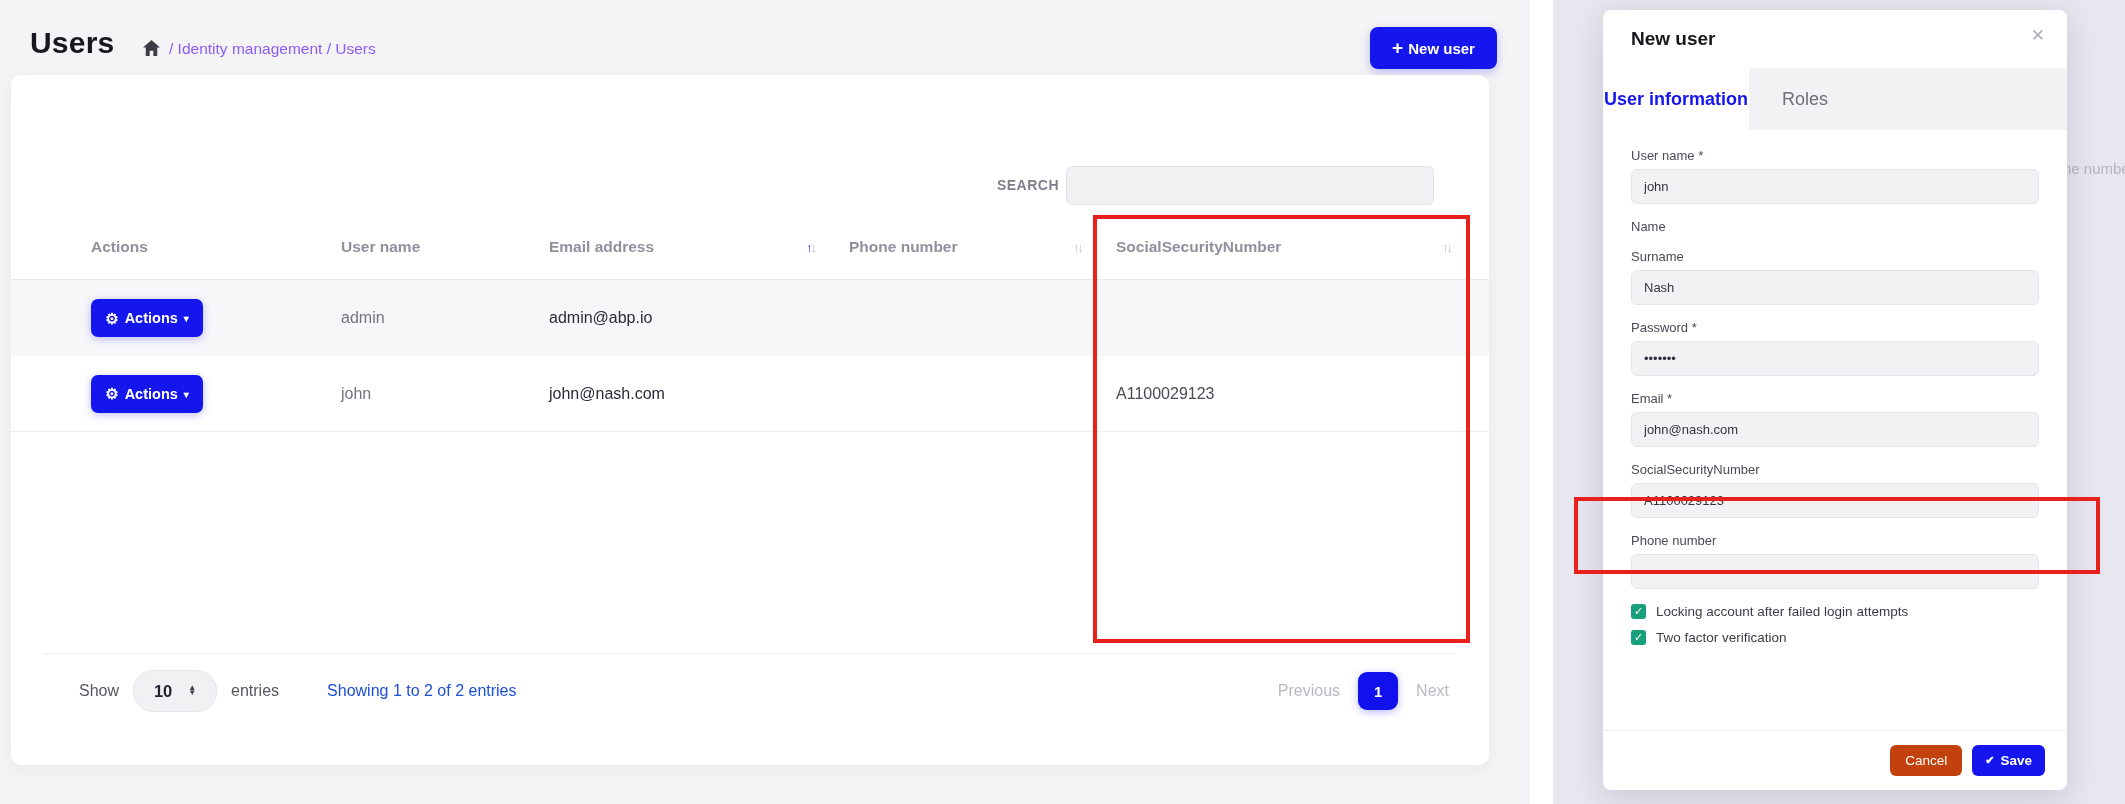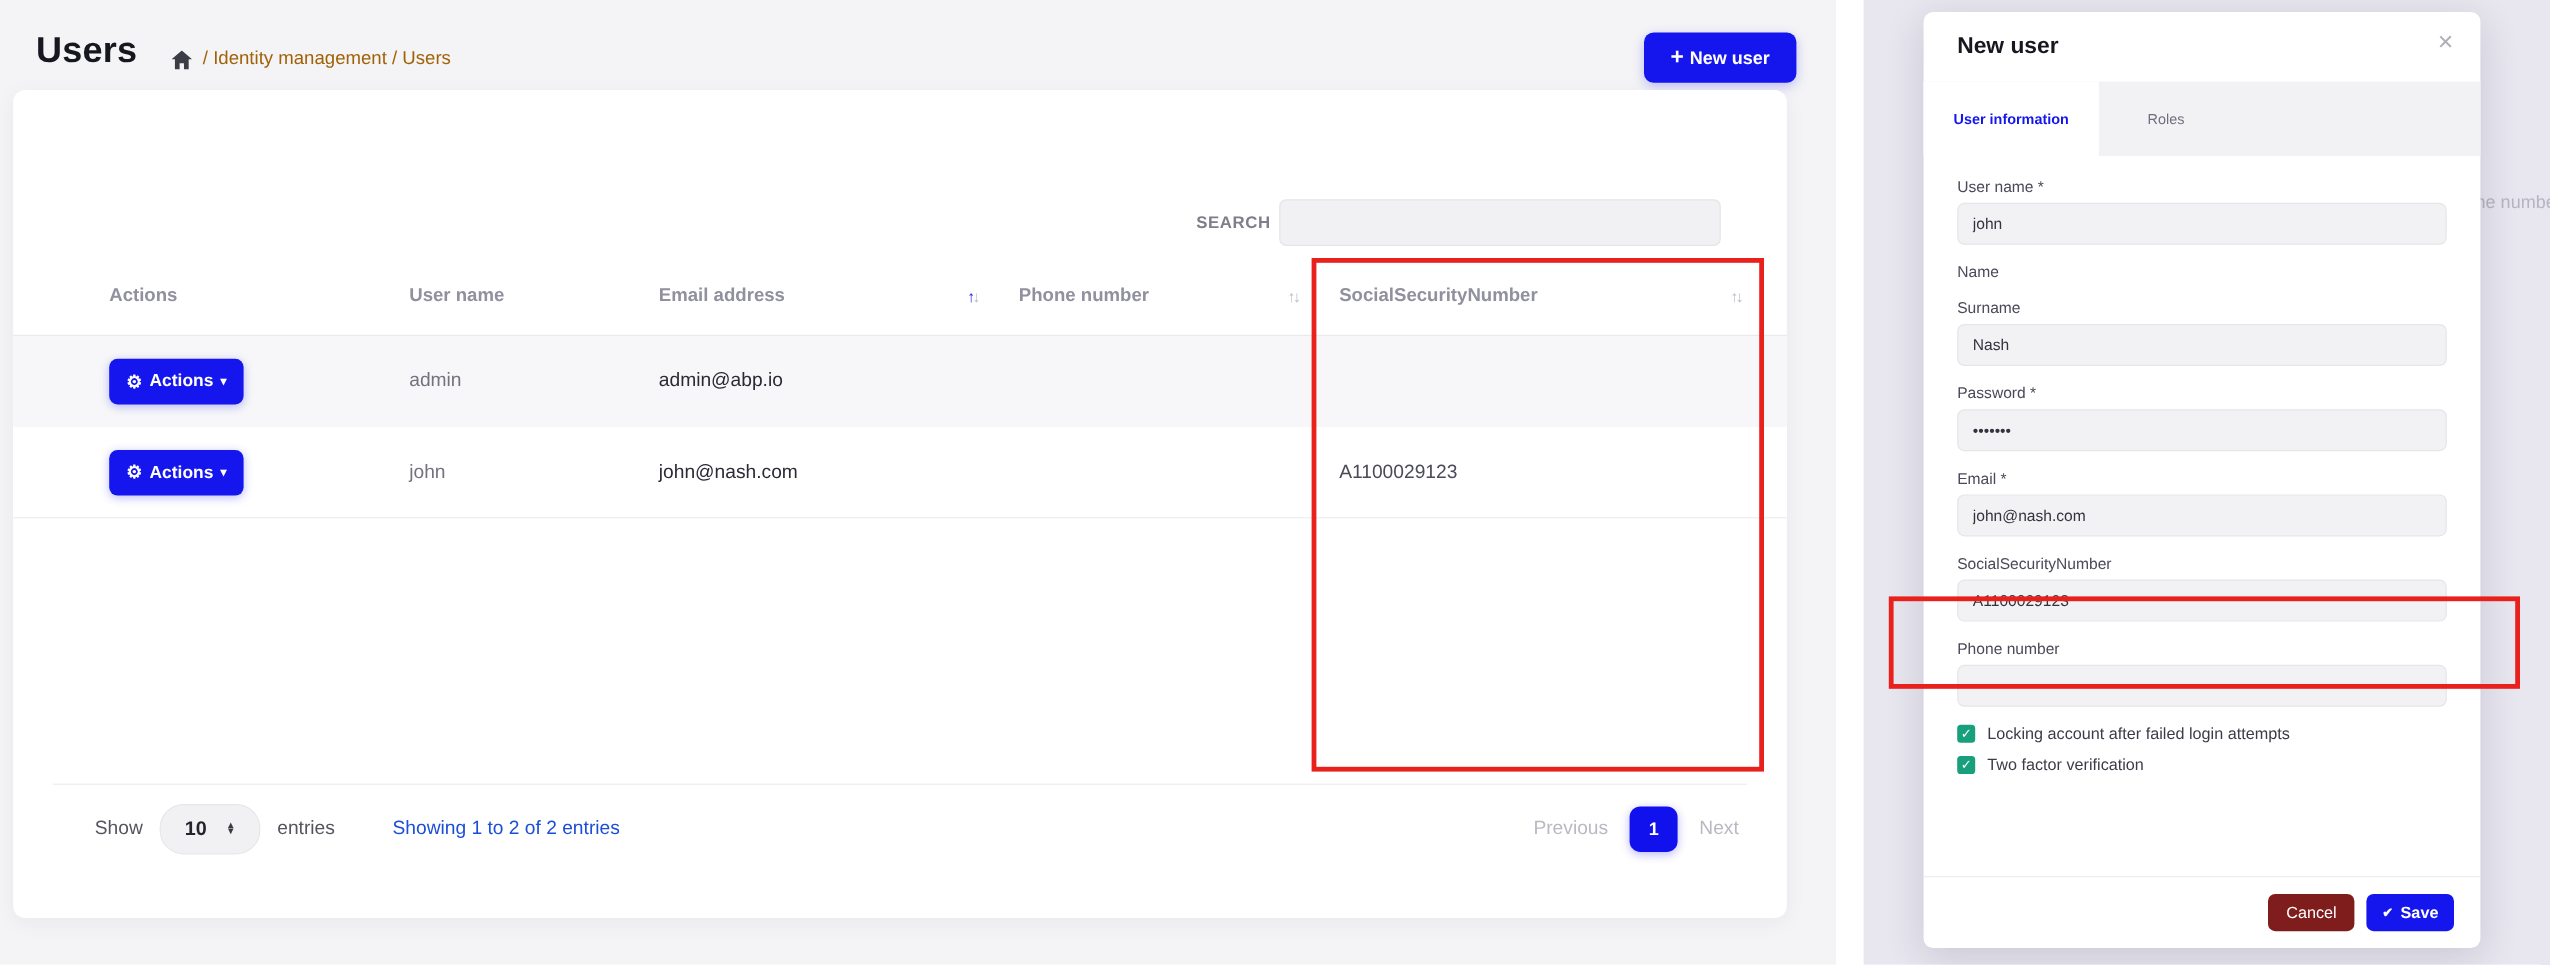--- a/index.html
+++ b/index.html
@@ -3,22 +3,22 @@
 <meta charset="utf-8">
 <style>
   * { margin:0; padding:0; box-sizing:border-box; }
   html,body { width:2125px; height:804px; overflow:hidden; background:#fff;
               font-family:"Liberation Sans", sans-serif; }
   #screen { position:relative; width:2125px; height:804px; }
 
   
   .page-left { position:absolute; left:0; top:0; width:1530px; height:804px; background:#f4f4f6; }
   .page-title { position:absolute; left:30px; top:26px; font-size:30px; font-weight:800; color:#17171f; letter-spacing:.2px; }
-  .breadcrumb { position:absolute; left:143px; top:40px; display:flex; align-items:flex-end; gap:9px;
-                font-size:15.5px; color:#a16207; }
+  .breadcrumb { position:absolute; left:143px; top:40px; display:flex; align-items:flex-start; gap:9px;
+                font-size:15.5px; color:#8b5cf6; }
   .breadcrumb svg { display:block; }
   .btn-primary { background:#1516ee; color:#fff; border:none; border-radius:8px; cursor:pointer;
                  font-family:"Liberation Sans", sans-serif; font-weight:700; }
   .new-user-btn { position:absolute; left:1370px; top:27px; width:127px; height:42px; font-size:15px;
                   display:flex; align-items:center; justify-content:center; gap:5px;
                   box-shadow:0 3px 10px rgba(21,22,238,.25); }
   .new-user-btn .plus { font-size:19px; font-weight:700; line-height:1; position:relative; top:-1px; }
 
   .card { position:absolute; left:11px; top:75px; width:1478px; height:690px; background:#fff;
           border-radius:10px; box-shadow:0 4px 18px rgba(30,30,60,.05); }
@@ -78,36 +78,36 @@
                  white-space:nowrap; z-index:1; }
 
   .modal { position:absolute; left:1603px; top:10px; width:464px; height:780px; background:#fff;
            border-radius:8px; z-index:10; box-shadow:0 8px 32px rgba(40,40,80,.16); }
   .modal-header { position:relative; height:58px; }
   .modal-title { position:absolute; left:28px; top:18px; font-size:19px; font-weight:800; color:#17171f; }
   .modal-close { position:absolute; right:22px; top:15px; font-size:17px; color:#b0b0ba; background:none;
                  border:none; cursor:pointer; font-family:"Liberation Sans", sans-serif; }
   .tabbar { position:relative; height:62px; background:#f2f2f4; }
   .tab { position:absolute; top:0; height:62px; display:flex; align-items:center; justify-content:center;
-         font-size:12px; cursor:pointer; }
+         font-size:18px; cursor:pointer; }
   .tab.active { left:0; width:146px; background:#fff; color:#1516ee; font-weight:700; }
   .tab.inactive { left:146px; width:112px; color:#6e6e7c; }
   .modal-body { padding:18px 28px 0 28px; }
   .fgroup { margin-bottom:15px; }
   .flabel { display:block; font-size:13px; color:#4a4a5a; margin-bottom:6px; }
   .finput { width:100%; height:35px; background:#f2f2f4; border:1px solid #e5e5ea; border-radius:6px;
             padding:0 12px; font-size:13px; color:#33333f; outline:none;
             font-family:"Liberation Sans", sans-serif; }
   .cbrow { display:flex; align-items:center; gap:10px; margin-top:6px; margin-bottom:11px; }
   .cbox { width:15px; height:15px; border-radius:3px; background:#17a07b; color:#fff; font-size:11px;
           display:flex; align-items:center; justify-content:center; cursor:pointer; flex:0 0 15px; }
   .cblabel { font-size:13.5px; color:#3c3c49; }
   .modal-footer { position:absolute; left:0; right:0; bottom:0; height:60px; border-top:1px solid #ececf1;
                   display:flex; align-items:center; justify-content:flex-end; gap:10px; padding-right:22px; }
-  .btn-cancel { height:31px; padding:0 15px; border:none; border-radius:6px; background:#7f1d1d; color:#fff;
+  .btn-cancel { height:31px; padding:0 15px; border:none; border-radius:6px; background:#c2410c; color:#fff;
                 font-size:13.5px; cursor:pointer; font-family:"Liberation Sans", sans-serif; }
   .btn-save { height:31px; padding:0 13px; border-radius:6px; font-size:13.5px;
               display:flex; align-items:center; gap:6px; cursor:pointer; }
   .btn-save .check { font-size:11px; }
 </style>
 </head>
 <body>
 
 <div id="screen">
 

